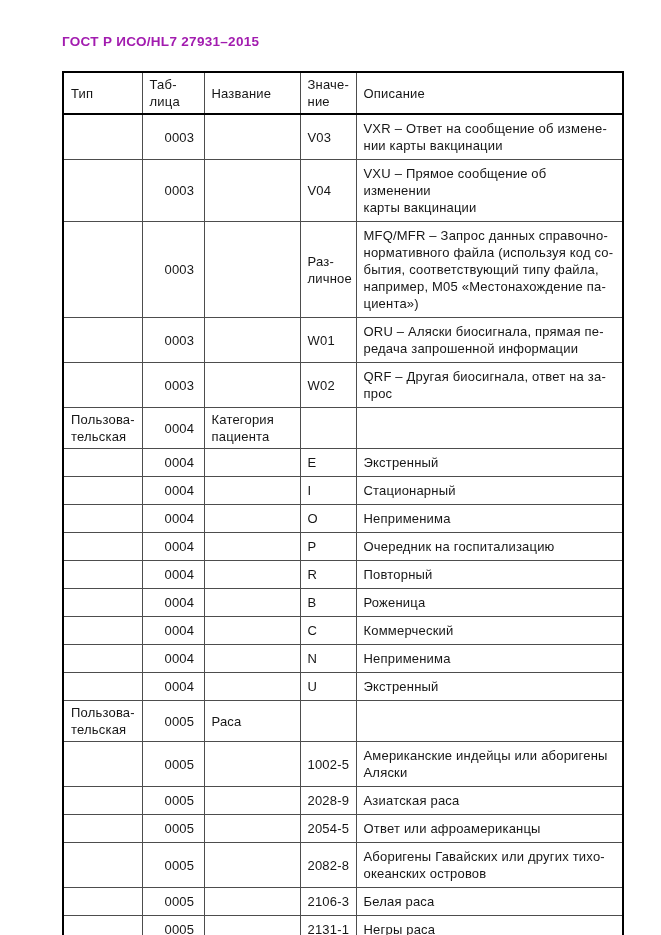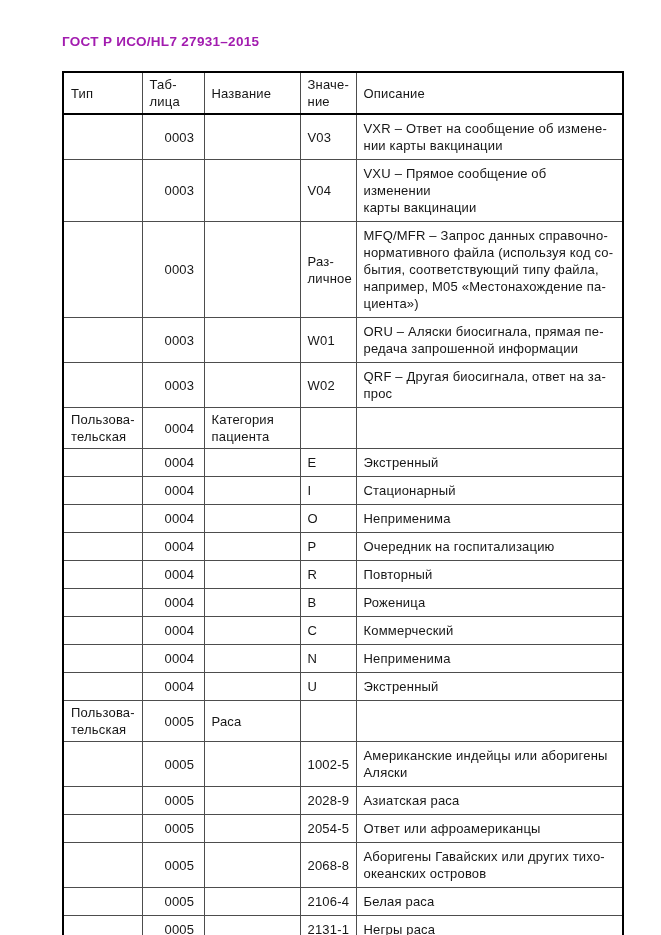--- a/index.html
+++ b/index.html
@@ -227,29 +227,29 @@
     <td class="c-type"></td>
     <td class="c-table">0005</td>
     <td class="c-name"></td>
     <td class="c-value">2054-5</td>
     <td class="c-desc">Ответ или афроамериканцы</td>
   </tr>
         <tr>
     <td class="c-type"></td>
     <td class="c-table">0005</td>
     <td class="c-name"></td>
-    <td class="c-value">2068-8</td>
+    <td class="c-value">2082-8</td>
     <td class="c-desc">Аборигены Гавайских или других тихо-
 океанских островов</td>
   </tr>
         <tr>
     <td class="c-type"></td>
     <td class="c-table">0005</td>
     <td class="c-name"></td>
-    <td class="c-value">2106-4</td>
+    <td class="c-value">2106-3</td>
     <td class="c-desc">Белая раса</td>
   </tr>
         <tr>
     <td class="c-type"></td>
     <td class="c-table">0005</td>
     <td class="c-name"></td>
     <td class="c-value">2131-1</td>
     <td class="c-desc">Негры раса</td>
   </tr>
         <tr>

